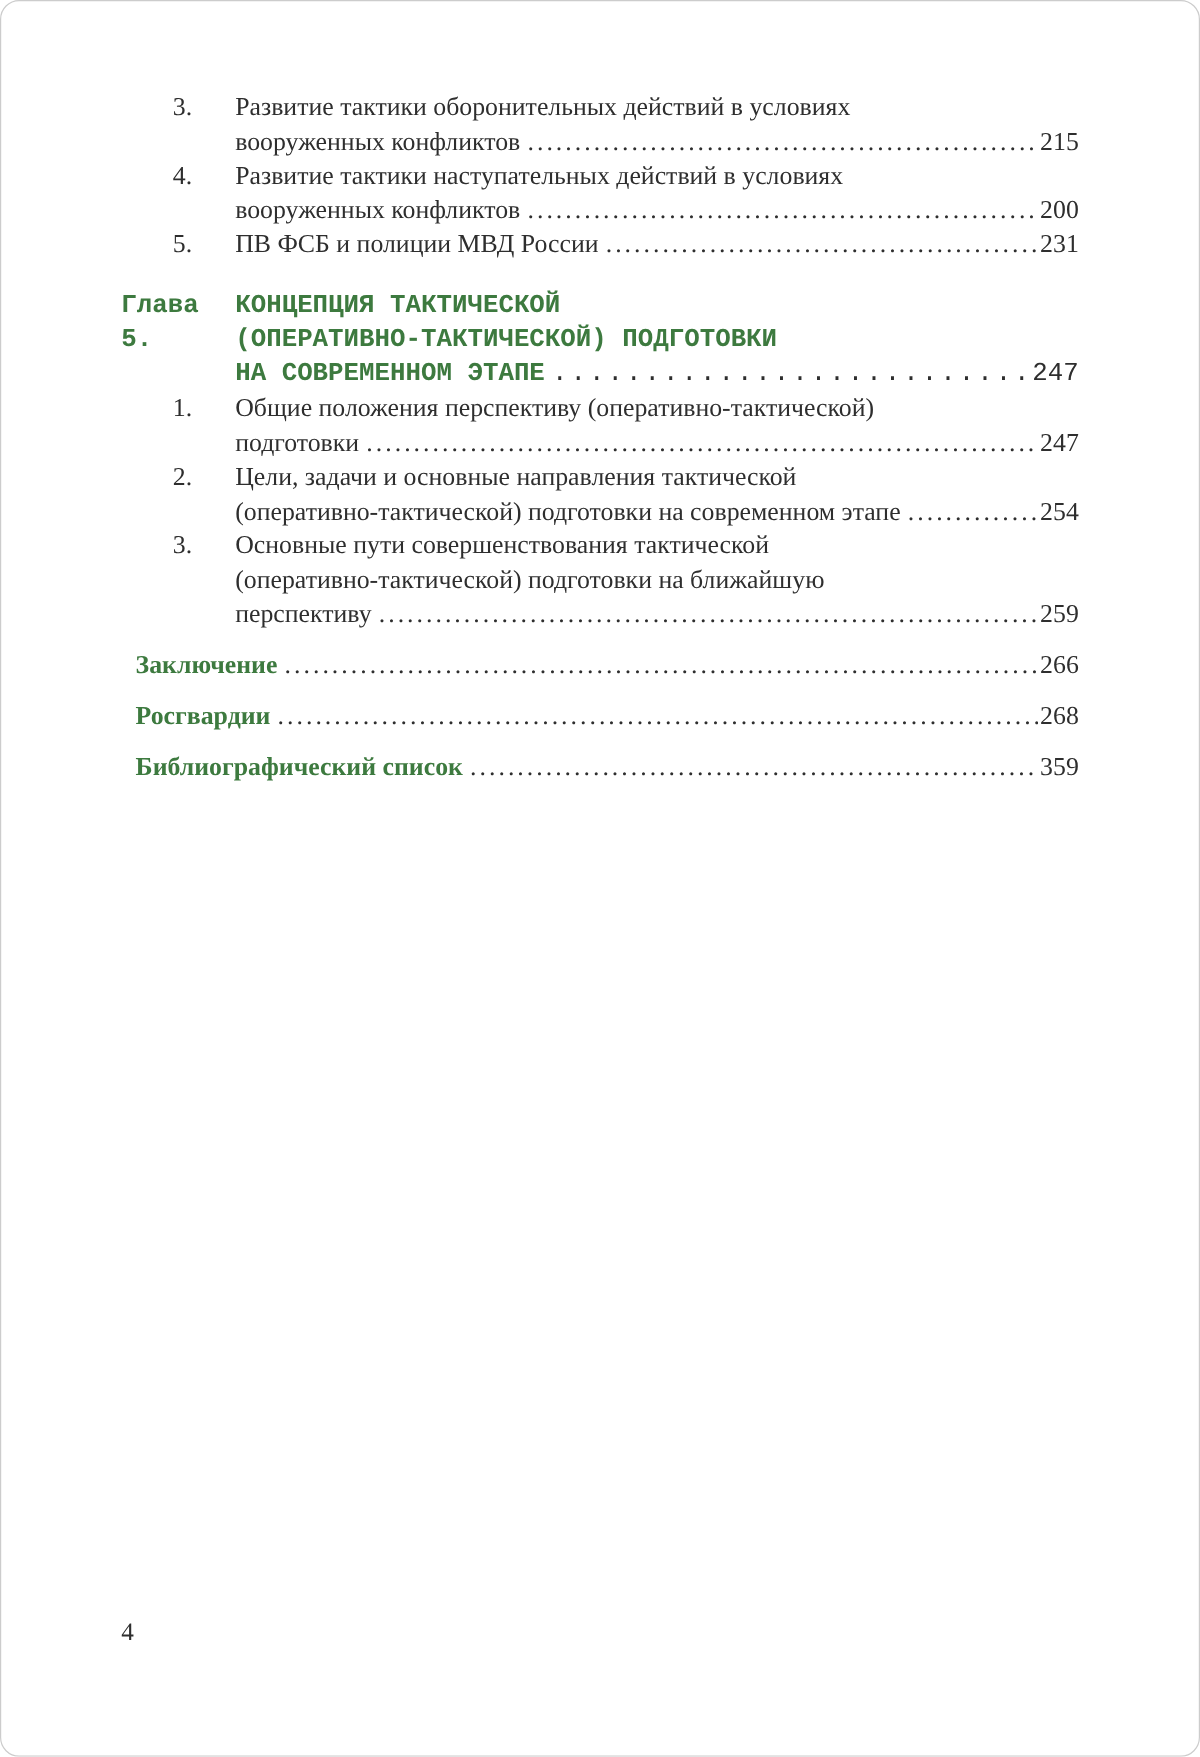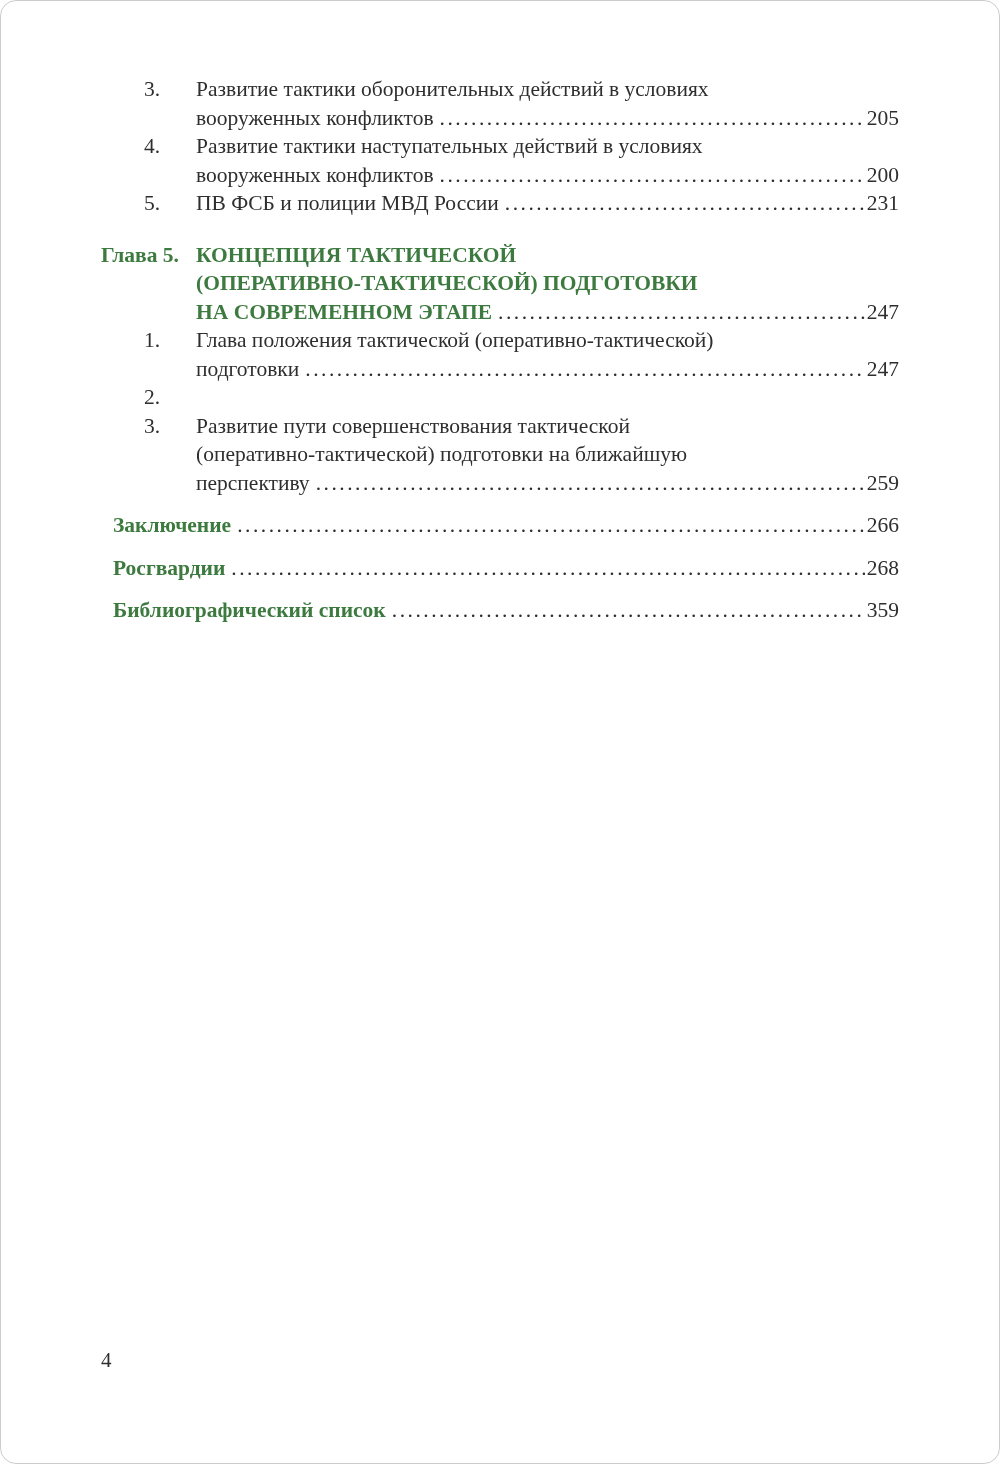--- a/index.html
+++ b/index.html
@@ -61,20 +61,21 @@
     content: "...................................................................................................................................................";
     letter-spacing: 2.5px;
   }
   .pg {
     font-weight: normal;
     color: var(--text, #2e2e2e);
     flex: 0 0 auto;
   }
   .entry.chapter {
     margin-top: 23px;
+    font-family: Liberation Mono, monospace;
   }
   .entry.chapter .num,
   .entry.chapter .txt {
     font-weight: bold;
     color: var(--accent, #3d7a3f);
   }
   .entry.section {
     margin-top: 14px;
     margin-left: 12px;
   }
@@ -97,21 +98,21 @@
   <div class="toc" id="toc">
       <div class="entry item">
         <div class="num">3.</div>
         <div class="body">
           <div class="line">
             <span class="txt">Развитие тактики оборонительных действий в условиях</span>
           </div>
           <div class="line">
             <span class="txt">вооруженных конфликтов</span>
             <span class="leader"></span>
-            <span class="pg">205</span>
+            <span class="pg">215</span>
           </div>
         </div>
       </div>
       <div class="entry item">
         <div class="num">4.</div>
         <div class="body">
           <div class="line">
             <span class="txt">Развитие тактики наступательных действий в условиях</span>
           </div>
           <div class="line">
@@ -144,37 +145,47 @@
             <span class="txt">НА СОВРЕМЕННОМ ЭТАПЕ</span>
             <span class="leader"></span>
             <span class="pg">247</span>
           </div>
         </div>
       </div>
       <div class="entry item">
         <div class="num">1.</div>
         <div class="body">
           <div class="line">
-            <span class="txt">Глава положения тактической (оперативно-тактической)</span>
+            <span class="txt">Общие положения перспективу (оперативно-тактической)</span>
           </div>
           <div class="line">
             <span class="txt">подготовки</span>
             <span class="leader"></span>
             <span class="pg">247</span>
           </div>
         </div>
       </div>
       <div class="entry item">
         <div class="num">2.</div>
+        <div class="body">
+          <div class="line">
+            <span class="txt">Цели, задачи и основные направления тактической</span>
+          </div>
+          <div class="line">
+            <span class="txt">(оперативно-тактической) подготовки на современном этапе</span>
+            <span class="leader"></span>
+            <span class="pg">254</span>
+          </div>
+        </div>
       </div>
       <div class="entry item">
         <div class="num">3.</div>
         <div class="body">
           <div class="line">
-            <span class="txt">Развитие пути совершенствования тактической</span>
+            <span class="txt">Основные пути совершенствования тактической</span>
           </div>
           <div class="line">
             <span class="txt">(оперативно-тактической) подготовки на ближайшую</span>
           </div>
           <div class="line">
             <span class="txt">перспективу</span>
             <span class="leader"></span>
             <span class="pg">259</span>
           </div>
         </div>

